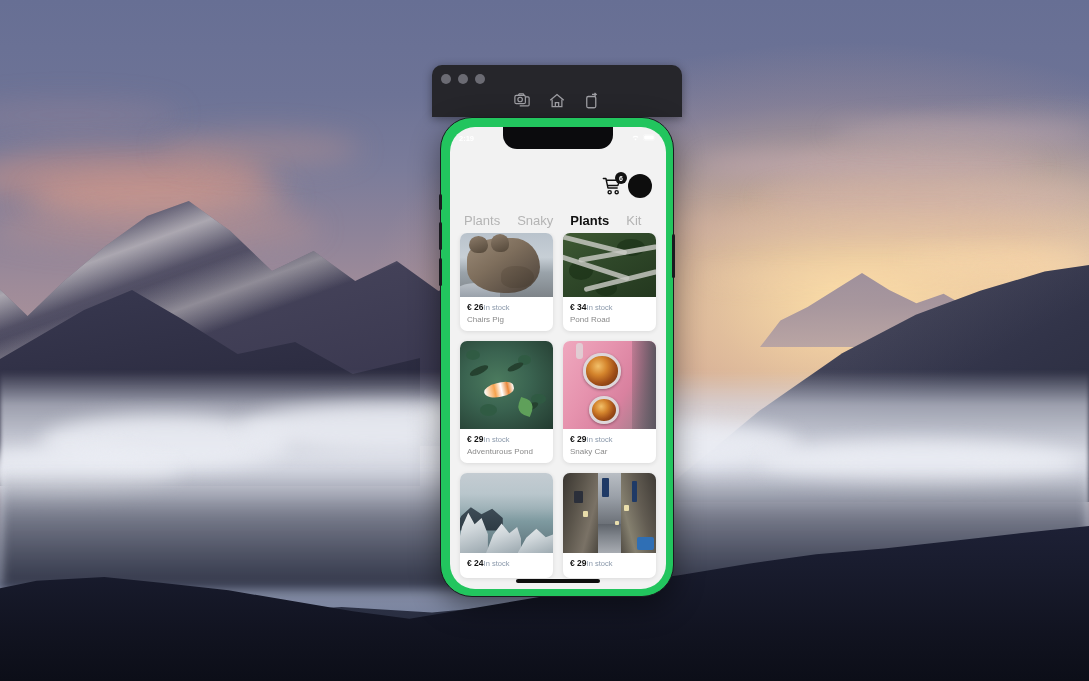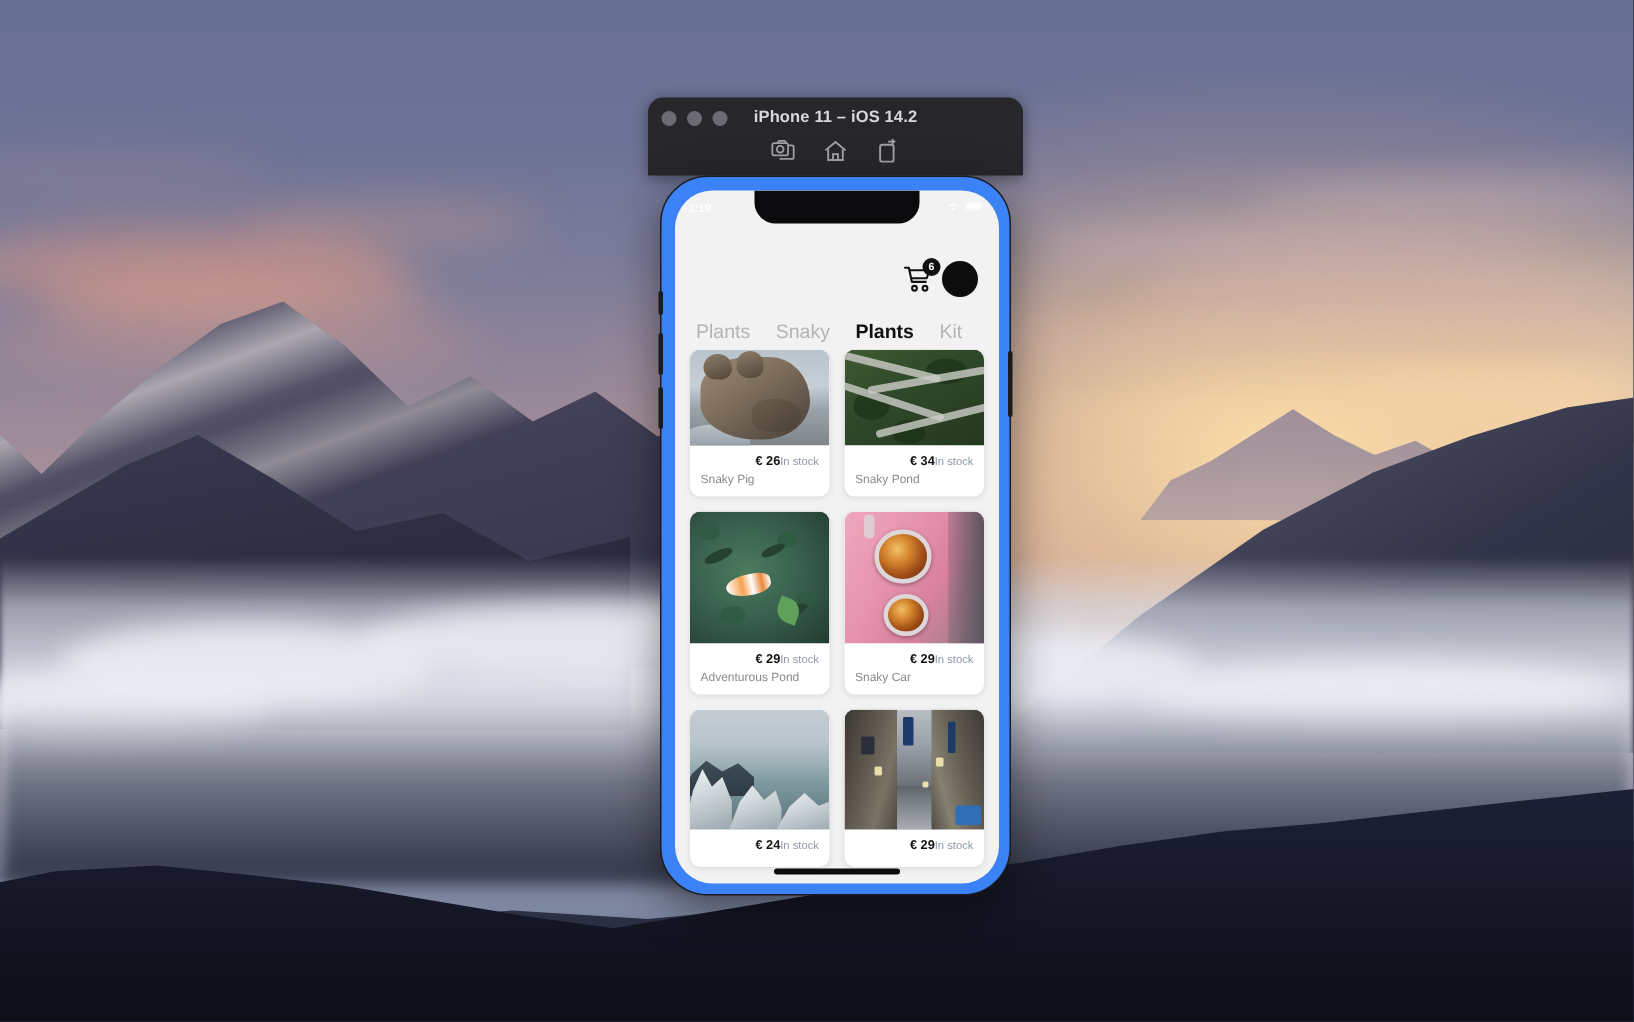--- a/index.html
+++ b/index.html
@@ -136,21 +136,21 @@
   #sim-tools {
     position:absolute; left:0; top:27px; width:100%;
     display:flex; justify-content:center; gap:17px;
   }
   .tool { width:18px; height:18px; opacity:.72; cursor:pointer; }
   .tool svg { display:block; }
 
   
   #phone {
     position:absolute; left:8px; top:52px; width:234px; height:480px;
-    background:#3b82f6; border-radius:32px;
+    background:#22c55e; border-radius:32px;
     box-shadow:0 10px 30px rgba(0,0,0,.45);
     border:1px solid #1b1b20;
   }
   .sidebtn { position:absolute; background:#1a1a1f; border-radius:2px; }
   #btn-silent { left:-2px; top:76px; width:3px; height:16px; }
   #btn-volup  { left:-2px; top:104px; width:3px; height:28px; }
   #btn-voldn  { left:-2px; top:140px; width:3px; height:28px; }
   #btn-power  { right:-2px; top:116px; width:3px; height:44px; }
 
   #screen {
@@ -203,21 +203,21 @@
     position:absolute; left:0; top:106px; width:100%; bottom:0;
     padding:0 10px; display:grid; grid-template-columns:1fr 1fr;
     gap:10px; overflow:hidden; align-content:start;
   }
   .card {
     background:#fff; border-radius:7px; overflow:hidden;
     box-shadow:0 1px 4px rgba(0,0,0,.10);
   }
   .thumb { width:100%; height:64px; position:relative; overflow:hidden; }
   .info { padding:5px 7px 7px; }
-  .row1 { display:flex; align-items:baseline; justify-content:flex-end; }
+  .row1 { display:flex; align-items:baseline; justify-content:flex-start; }
   .price { font-size:8.5px; font-weight:bold; color:#141414; }
   .stock { font-size:7.5px; color:#8b99ab; }
   .pname { font-size:8px; color:#8a8a8a; margin-top:3px; }
 
   
   .art { position:absolute; inset:0; }
   
   .art-pig {
     background:linear-gradient(to bottom,#b9c3cc 0%, #c7cfd6 38%, #9aa3aa 62%, #7e8489 100%);
   }
@@ -345,21 +345,20 @@
 </div>
 
 <div id="simulator">
 
   <div id="sim-titlebar">
     <div id="traffic">
       <span class="tl"></span>
       <span class="tl"></span>
       <span class="tl"></span>
     </div>
-    <div id="sim-title">iPhone 11 – iOS 14.2</div>
     <div id="sim-tools">
       <span class="tool">
         <svg width="18" height="18" viewBox="0 0 24 24" fill="none" stroke="#cfcfd4" stroke-width="1.6">
           <rect x="2.5" y="4.5" width="14" height="11" rx="2"></rect>
           <path d="M7 4.5l1.4-2h5.2L15 4.5"></path>
           <circle cx="9.5" cy="10" r="3"></circle>
           <path d="M17 6.5h3a1.5 1.5 0 011.5 1.5v9a1.5 1.5 0 01-1.5 1.5H9"></path>
         </svg>
       </span>
       <span class="tool">
@@ -443,42 +442,42 @@
               <span class="pig-ear e1"></span>
               <span class="pig-ear e2"></span>
               <span class="pig-snout"></span>
             </div>
           </div>
           <div class="info">
             <div class="row1">
               <span class="price">€ 26</span>
               <span class="stock">In stock</span>
             </div>
-            <div class="pname">Snaky Pig</div>
+            <div class="pname">Chairs Pig</div>
           </div>
         </div>
 
         <div class="card">
           <div class="thumb">
             <div class="art art-road">
               <span class="tree t1"></span>
               <span class="tree t2"></span>
               <span class="tree t3"></span>
               <span class="rd rd1"></span>
               <span class="rd rd2"></span>
               <span class="rd rd3"></span>
               <span class="rd rd4"></span>
             </div>
           </div>
           <div class="info">
             <div class="row1">
               <span class="price">€ 34</span>
               <span class="stock">In stock</span>
             </div>
-            <div class="pname">Snaky Pond</div>
+            <div class="pname">Pond Road</div>
           </div>
         </div>
 
         <div class="card">
           <div class="thumb" style="height:88px">
             <div class="art art-pond">
               <span class="lily l1"></span>
               <span class="lily l2"></span>
               <span class="lily l3"></span>
               <span class="lily l4"></span>

